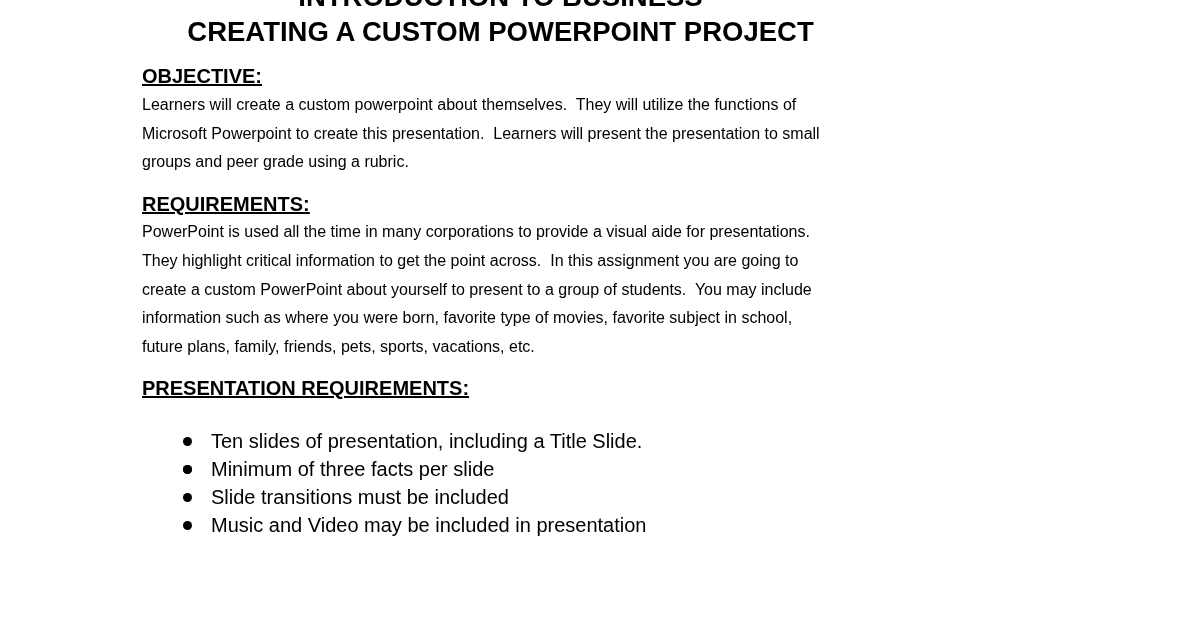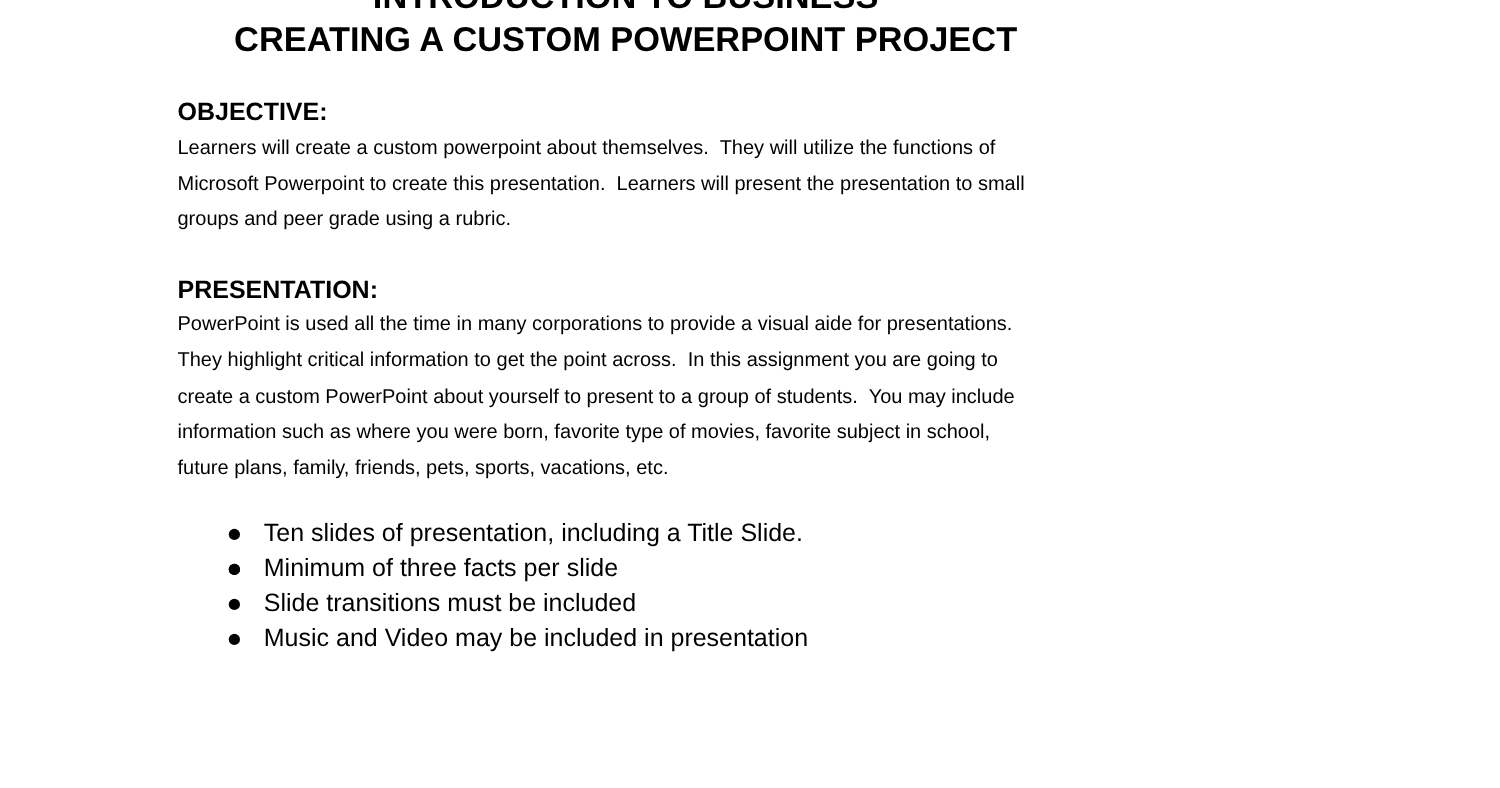--- a/index.html
+++ b/index.html
@@ -24,21 +24,22 @@
     text-align: center;
     font-weight: 700;
     font-size: 27.5px;
     line-height: 35px;
     white-space: nowrap;
   }
   .section-heading {
     font-size: 20px;
     line-height: 28.6px;
     font-weight: 700;
-    margin: 27px 0 0 0;
+    margin: 13px 0 0 0;
+    text-decoration: underline;
   }
   .section-body {
     font-size: 16px;
     line-height: 28.6px;
     margin: 0;
     white-space: pre-wrap;
   }
   .req-list {
     list-style: none;
     margin: 24px 0 0 0;
@@ -71,29 +72,30 @@
   </div>
 
   <div class="section">
     <h2 class="section-heading">OBJECTIVE:</h2>
     <p class="section-body">Learners will create a custom powerpoint about themselves.  They will utilize the functions of
 Microsoft Powerpoint to create this presentation.  Learners will present the presentation to small
 groups and peer grade using a rubric.</p>
   </div>
 
   <div class="section">
-    <h2 class="section-heading">PRESENTATION:</h2>
+    <h2 class="section-heading">REQUIREMENTS:</h2>
     <p class="section-body">PowerPoint is used all the time in many corporations to provide a visual aide for presentations.
 They highlight critical information to get the point across.  In this assignment you are going to
 create a custom PowerPoint about yourself to present to a group of students.  You may include
 information such as where you were born, favorite type of movies, favorite subject in school,
 future plans, family, friends, pets, sports, vacations, etc.</p>
   </div>
 
   <div class="section">
+    <h2 class="section-heading">PRESENTATION REQUIREMENTS:</h2>
     <ul class="req-list">
       <li class="req-item">
         <span class="bullet-dot"></span>
         <span>Ten slides of presentation, including a Title Slide.</span>
       </li>
       <li class="req-item">
         <span class="bullet-dot"></span>
       </li>
       <li class="req-item">
         <span class="bullet-dot"></span>

